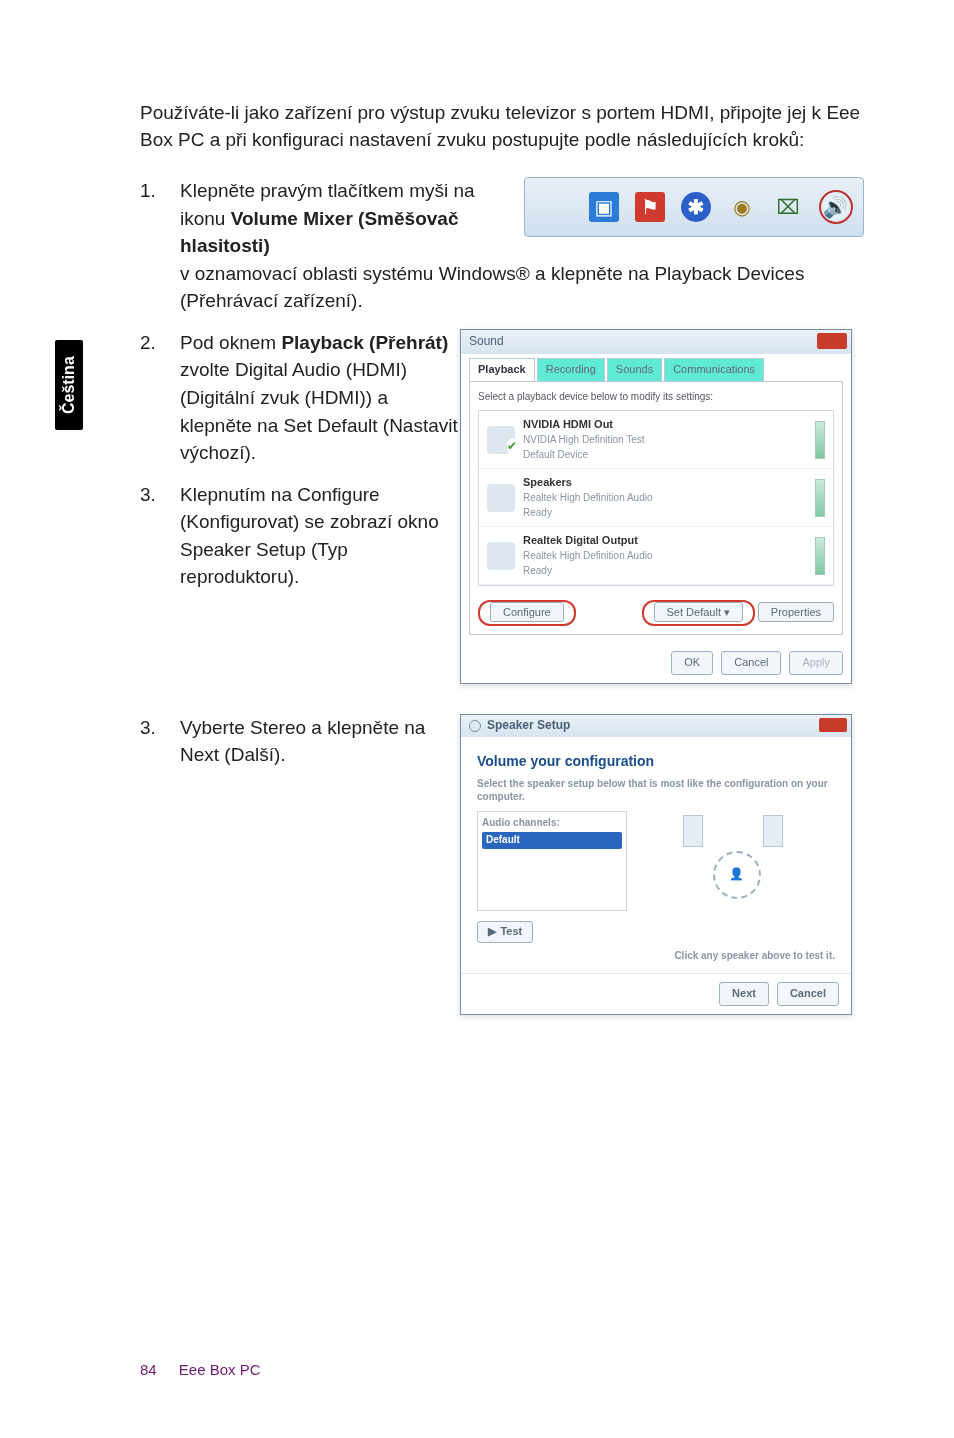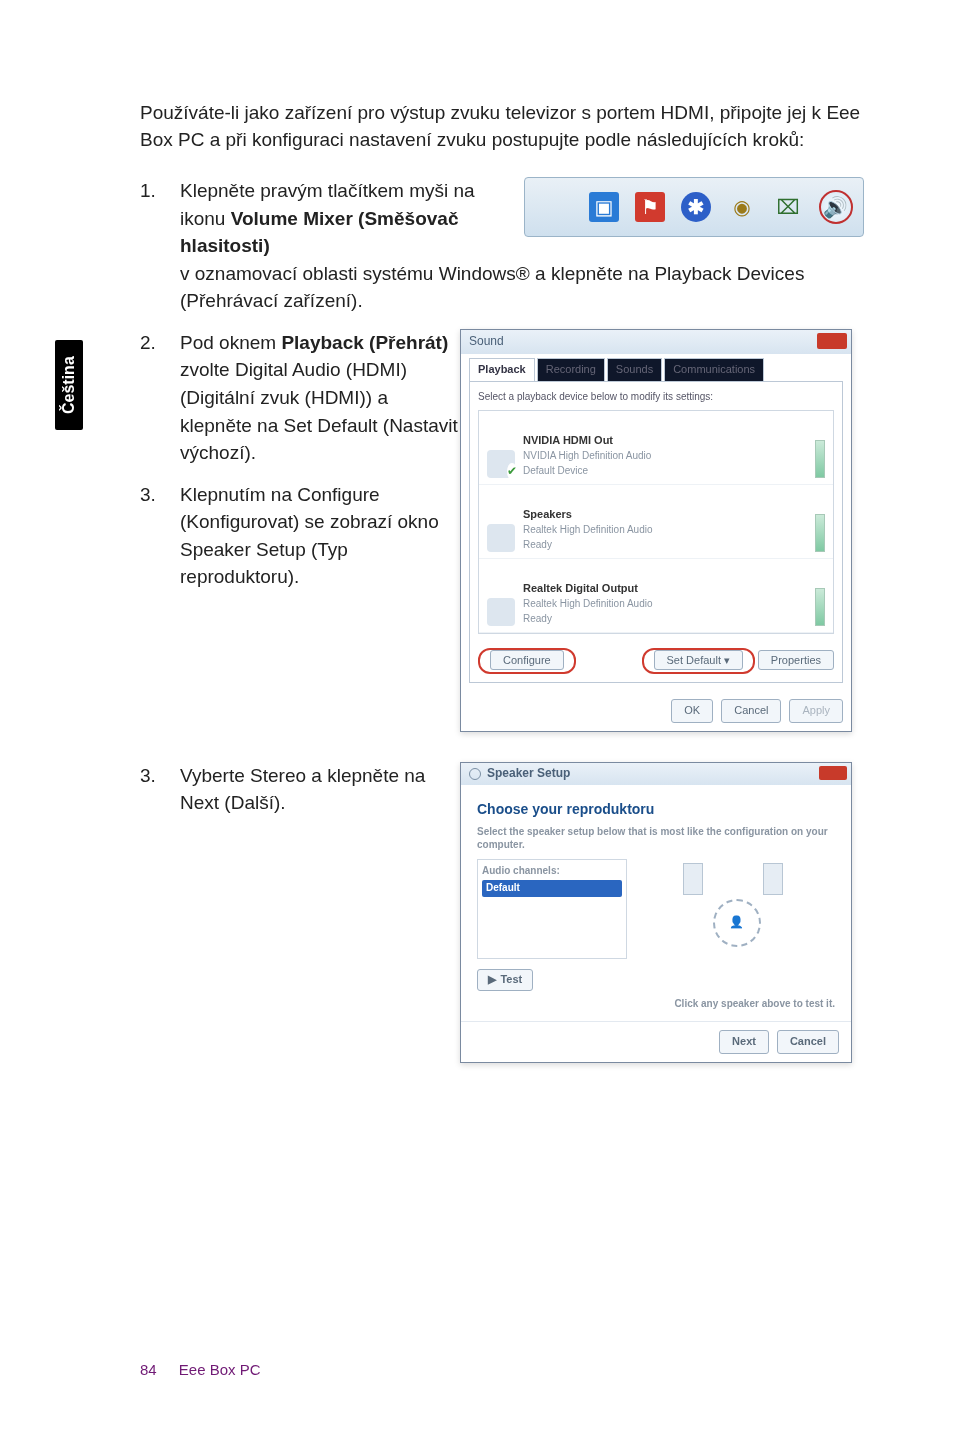--- a/index.html
+++ b/index.html
@@ -135,21 +135,21 @@
   .tabs {
     display: flex;
     padding: 4px 8px 0 8px;
     gap: 2px;
     font-size: 11px;
   }
   .tabs .tab {
     border: 1px solid #bcc8d6;
     border-bottom: none;
     padding: 3px 8px;
-    background: #0f172a;
+    background: #5eead4;
     color: #667;
   }
   .tabs .tab.active {
     background: #fff;
     color: #334;
     font-weight: bold;
   }
   .tab-body {
     border: 1px solid #bcc8d6;
     margin: 0 8px 8px 8px;
@@ -159,25 +159,24 @@
     font-size: 10px;
     color: #556;
     margin-bottom: 6px;
   }
   .dev-list {
     border: 1px solid #cfd8e2;
     background: #fff;
   }
   .dev {
     display: flex;
-    align-items: flex-end;
+    align-items: center;
     gap: 8px;
     padding: 6px 8px;
     border-bottom: 1px solid #eef2f6;
-    margin-top: 16px;
   }
   .dev .dicon {
     width: 28px; height: 28px;
     background: #dde6ef;
     border-radius: 4px;
     flex: 0 0 auto;
     position: relative;
   }
   .dev .dicon.check::after {
     content: "✔";
@@ -362,21 +361,21 @@
             <div class="tab">Sounds</div>
             <div class="tab">Communications</div>
           </div>
           <div class="tab-body">
             <div class="hint">Select a playback device below to modify its settings:</div>
             <div class="dev-list">
               <div class="dev">
                 <div class="dicon check"></div>
                 <div class="lines">
                   <div class="l1">NVIDIA HDMI Out</div>
-                  <div class="l2">NVIDIA High Definition Audio</div>
+                  <div class="l2">NVIDIA High Definition Test</div>
                   <div class="l3">Default Device</div>
                 </div>
                 <div class="lvl"></div>
               </div>
               <div class="dev">
                 <div class="dicon"></div>
                 <div class="lines">
                   <div class="l1">Speakers</div>
                   <div class="l2">Realtek High Definition Audio</div>
                   <div class="l3">Ready</div>
@@ -420,21 +419,21 @@
           <span>Vyberte Stereo a klepněte na Next (Další).</span>
         </div>
 
         <div class="wizard">
           <div class="titlebar2">
             <span style="width:10px;height:10px;border:1px solid #7a8fa4;border-radius:50%;margin-right:6px;display:inline-block"></span>
             <span>Speaker Setup</span>
             <span class="close2"></span>
           </div>
           <div class="body">
-            <div class="h">Choose your reproduktoru</div>
+            <div class="h">Volume your configuration</div>
             <div class="sub">Select the speaker setup below that is most like the configuration on your computer.</div>
             <div class="cols">
               <div>
                 <div class="listbox">
                   <div class="lbl">Audio channels:</div>
                   <div class="sel">Default</div>
                 </div>
                 <div class="testbtn">
                   <span>▶</span>
                   <span>Test</span>

